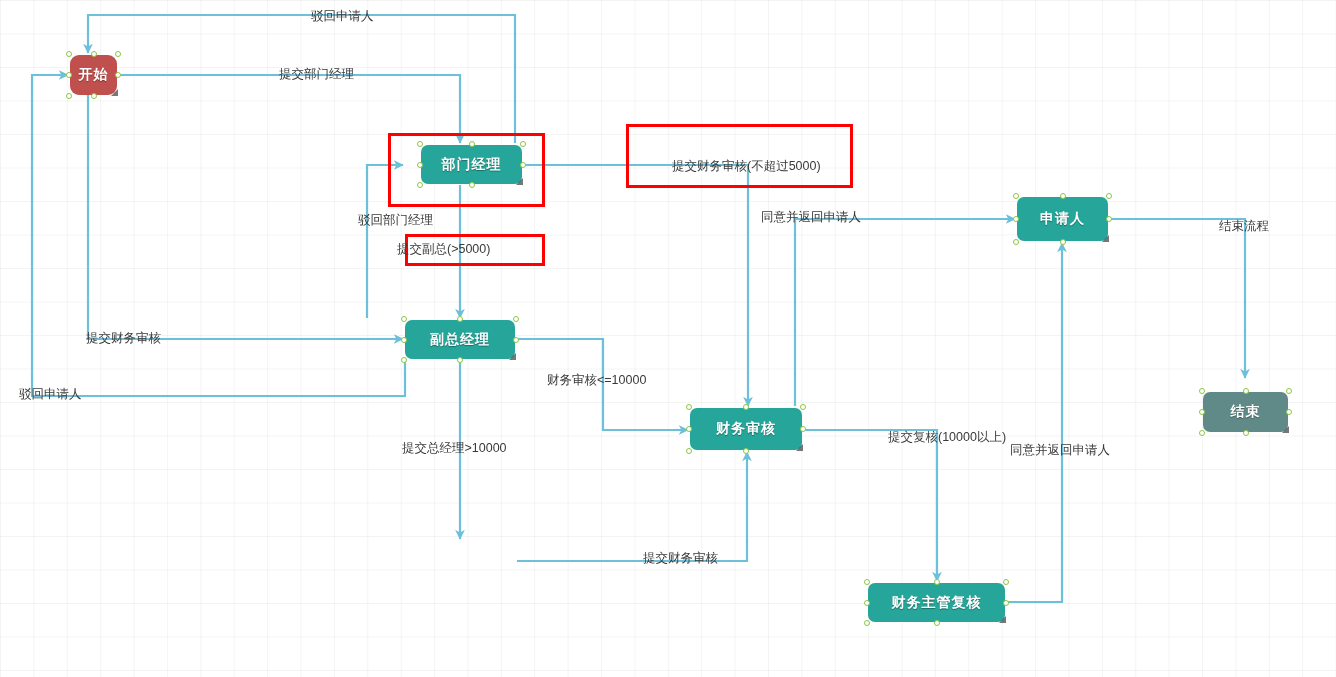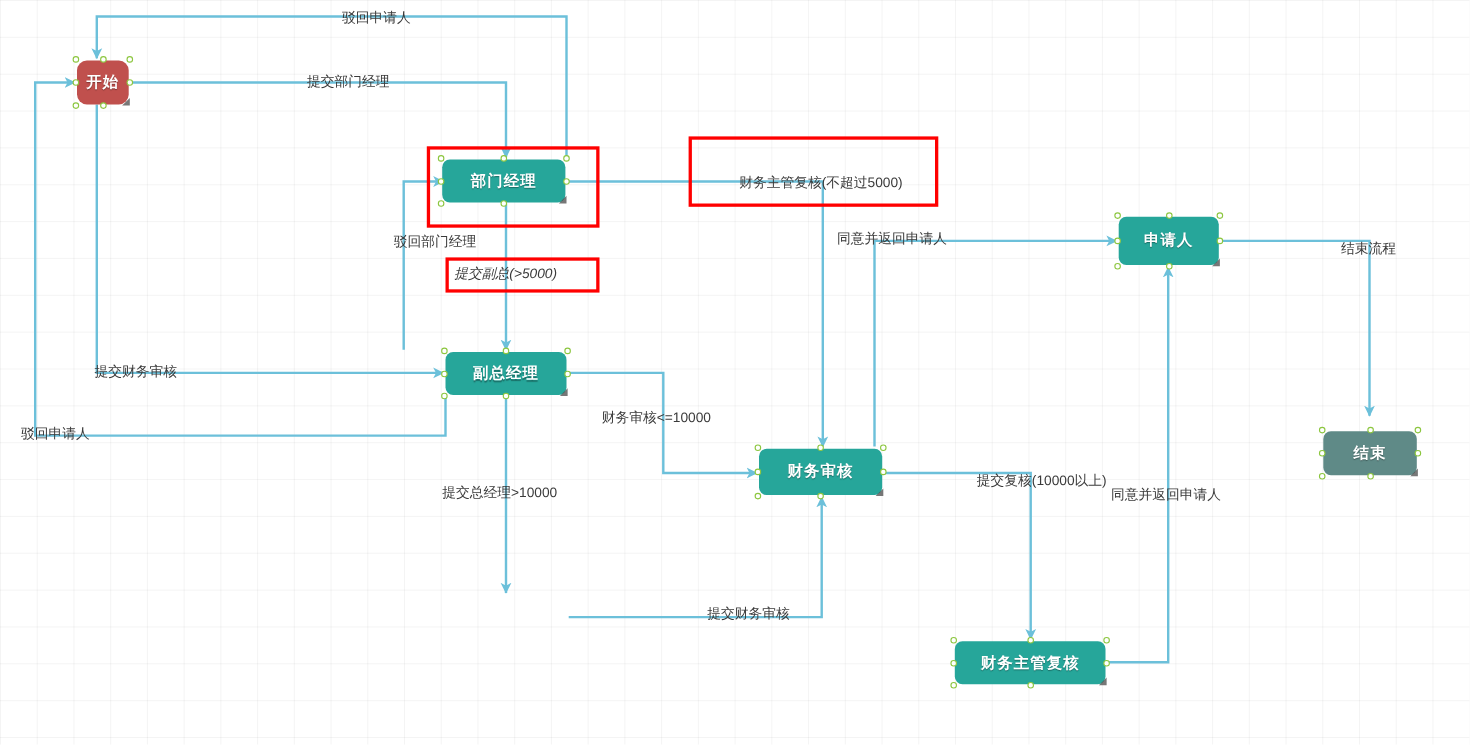--- a/index.html
+++ b/index.html
@@ -101,21 +101,21 @@
     <span class="handle" style="left:-4px;top:-4px;"></span>
     <span class="handle" style="left:50%;margin-left:-3px;top:-4px;"></span>
     <span class="handle" style="right:-4px;top:-4px;"></span>
     <span class="handle" style="left:-4px;top:50%;margin-top:-3px;"></span>
     <span class="handle" style="right:-4px;top:50%;margin-top:-3px;"></span>
     <span class="handle" style="left:-4px;bottom:-4px;"></span>
     <span class="handle" style="left:50%;margin-left:-3px;bottom:-4px;"></span>
     <span class="corner"></span>
   </div>
 
-  <div class="node task" style="left:402px;top:145px;width:112px;height:39px;">
+  <div class="node task" style="left:421px;top:145px;width:101px;height:39px;">
     <span>部门经理</span>
     <span class="handle" style="left:-4px;top:-4px;"></span>
     <span class="handle" style="left:50%;margin-left:-3px;top:-4px;"></span>
     <span class="handle" style="right:-4px;top:-4px;"></span>
     <span class="handle" style="left:-4px;top:50%;margin-top:-3px;"></span>
     <span class="handle" style="right:-4px;top:50%;margin-top:-3px;"></span>
     <span class="handle" style="left:-4px;bottom:-4px;"></span>
     <span class="handle" style="left:50%;margin-left:-3px;bottom:-4px;"></span>
     <span class="corner"></span>
   </div>
@@ -177,22 +177,22 @@
     <span class="handle" style="left:-4px;top:50%;margin-top:-3px;"></span>
     <span class="handle" style="right:-4px;top:50%;margin-top:-3px;"></span>
     <span class="handle" style="left:-4px;bottom:-4px;"></span>
     <span class="handle" style="left:50%;margin-left:-3px;bottom:-4px;"></span>
     <span class="corner"></span>
   </div>
 
   <span class="edge-label" style="left:311px;top:9px;">驳回申请人</span>
   <span class="edge-label" style="left:279px;top:67px;">提交部门经理</span>
   <span class="edge-label" style="left:358px;top:213px;">驳回部门经理</span>
-  <span class="edge-label" style="left:413px;top:242px;font-style:italic;">提交副总(&gt;5000)</span>
-  <span class="edge-label" style="left:672px;top:159px;">财务主管复核(不超过5000)</span>
+  <span class="edge-label" style="left:397px;top:242px;">提交副总(&gt;5000)</span>
+  <span class="edge-label" style="left:672px;top:159px;">提交财务审核(不超过5000)</span>
   <span class="edge-label" style="left:761px;top:210px;">同意并返回申请人</span>
   <span class="edge-label" style="left:1219px;top:219px;">结束流程</span>
   <span class="edge-label" style="left:86px;top:331px;">提交财务审核</span>
   <span class="edge-label" style="left:19px;top:387px;">驳回申请人</span>
   <span class="edge-label" style="left:547px;top:373px;">财务审核&lt;=10000</span>
   <span class="edge-label" style="left:402px;top:441px;">提交总经理&gt;10000</span>
   <span class="edge-label" style="left:888px;top:430px;text-align:right;">提交复核(10000以上)</span>
   <span class="edge-label" style="left:1010px;top:443px;">同意并返回申请人</span>
   <span class="edge-label" style="left:643px;top:551px;">提交财务审核</span>
 

